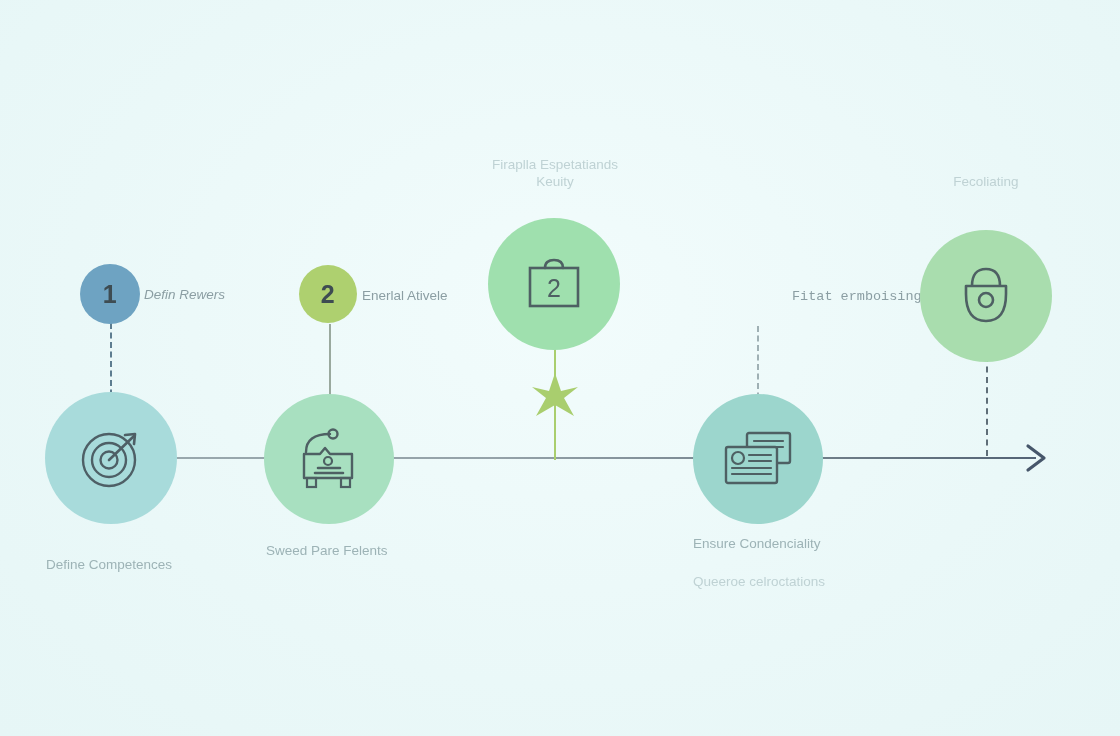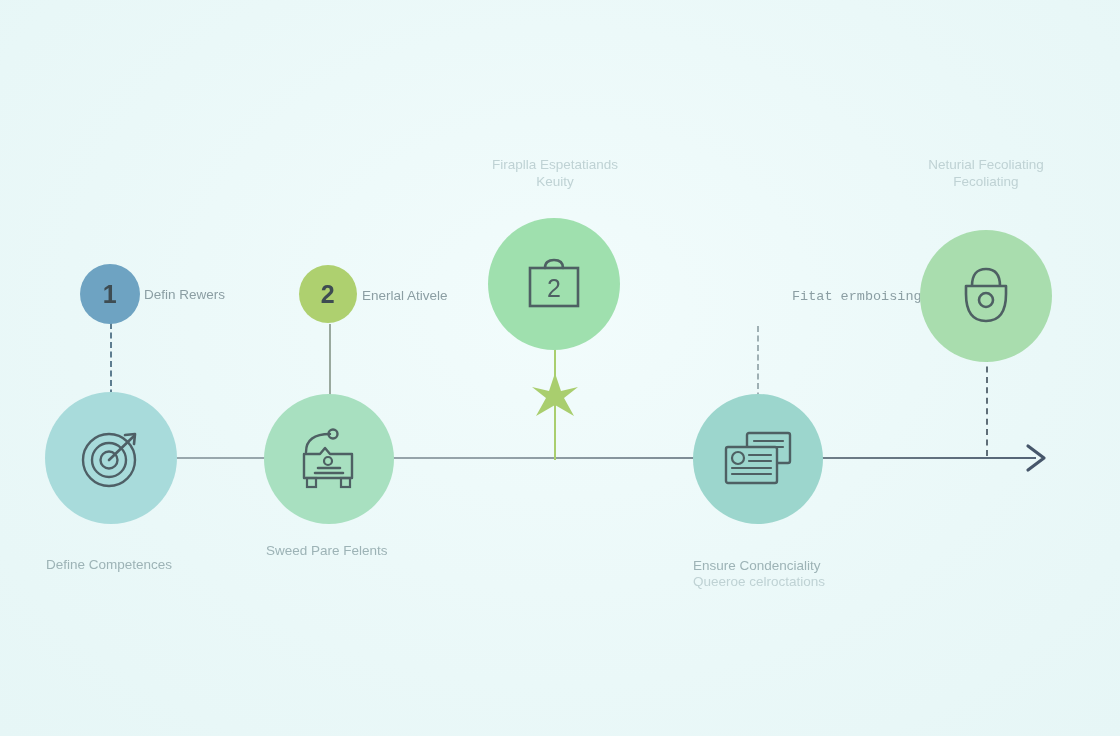--- a/index.html
+++ b/index.html
@@ -106,21 +106,21 @@
         <circle cx="31" cy="35" r="17" fill="none" stroke="#4e5f66" stroke-width="2.4"></circle>
         <circle cx="31" cy="35" r="8.5" fill="none" stroke="#4e5f66" stroke-width="2.4"></circle>
         <path d="M31 35 L56 11" fill="none" stroke="#4e5f66" stroke-width="2.6" stroke-linecap="round"></path>
         <path d="M47 10 L57 9 L56 19" fill="none" stroke="#4e5f66" stroke-width="2.6" stroke-linecap="round" stroke-linejoin="round"></path>
       </svg>
     </span>
   </div>
   <div class="badge" style="left:80px; top:264px; width:60px; height:60px; background:#6ea3c2;">
     <span>1</span>
   </div>
-  <div class="label side" style="left:144px; top:286px;">Defin Rewers</div>
+  <div class="label side" style="left:144px; top:286px;font-style:italic;">Defin Rewers</div>
   <div class="label below" style="left:46px; top:556px;">Define Competences</div>
 
   <div class="node" style="left:264px; top:394px; width:130px; height:130px; background:#a8e0c0;">
     <span class="node-icon">
       <svg width="66" height="62" viewBox="0 0 66 62">
         <path d="M10 24 Q10 6 34 6" fill="none" stroke="#4e6063" stroke-width="2.4" stroke-linecap="round"></path>
         <circle cx="37" cy="6" r="4.5" fill="none" stroke="#4e6063" stroke-width="2.4"></circle>
         <path d="M8 26 L24 26 L29 20 L34 26 L56 26 L56 50 L8 50 Z" fill="none" stroke="#4e6063" stroke-width="2.4" stroke-linejoin="round"></path>
         <circle cx="32" cy="33" r="4" fill="none" stroke="#4e6063" stroke-width="2.2"></circle>
         <path d="M22 40 L44 40 M19 45 L47 45" stroke="#4e6063" stroke-width="2.6" stroke-linecap="round"></path>
@@ -152,28 +152,27 @@
       <svg width="70" height="58" viewBox="0 0 70 58">
         <rect x="24" y="3" width="43" height="30" rx="2" fill="none" stroke="#4e6063" stroke-width="2.4"></rect>
         <path d="M31 11 L60 11 M31 17 L60 17" stroke="#4e6063" stroke-width="2.2" stroke-linecap="round"></path>
         <rect x="3" y="17" width="51" height="36" rx="2" fill="#9cd6cd" stroke="#4e6063" stroke-width="2.4"></rect>
         <circle cx="15" cy="28" r="6" fill="none" stroke="#4e6063" stroke-width="2.2"></circle>
         <path d="M26 25 L48 25 M26 31 L48 31 M9 38 L48 38 M9 44 L48 44" stroke="#4e6063" stroke-width="2.2" stroke-linecap="round"></path>
       </svg>
     </span>
   </div>
   <div class="label side" style="left:792px; top:288px;font-family:Liberation Mono, monospace;">Fitat ermboising</div>
-  <div class="label below" style="left:693px; top:557px;">Ensure Condenciality</div>
+  <div class="label below" style="left:693px; top:535px;">Ensure Condenciality</div>
   <div class="label below faint" style="left:693px; top:573px;">Queeroe celroctations</div>
 
   <div class="node" style="left:920px; top:230px; width:132px; height:132px; background:#a9ddae;">
     <span class="node-icon">
       <svg width="66" height="64" viewBox="0 0 66 64">
         <path d="M19 22 Q19 5 33 5 Q47 5 47 22" fill="none" stroke="#4e6063" stroke-width="2.6"></path>
         <path d="M13 22 L53 22 L53 30 Q53 57 33 57 Q13 57 13 30 Z" fill="none" stroke="#4e6063" stroke-width="2.6" stroke-linejoin="round"></path>
         <circle cx="33" cy="36" r="7" fill="none" stroke="#4e6063" stroke-width="2.6"></circle>
       </svg>
     </span>
   </div>
-  <div class="label top faint" style="left:886px; top:156px; width:200px;">Neturial Fecoliating</div>
   <div class="label top faint" style="left:886px; top:173px; width:200px;">Fecoliating</div>
 
 </div>
 
 </body></html>

